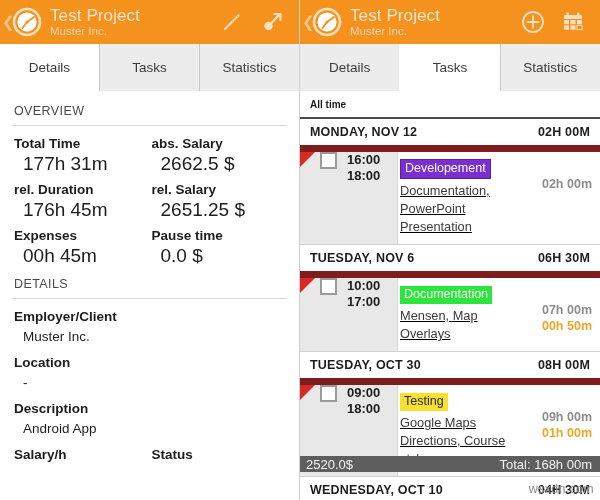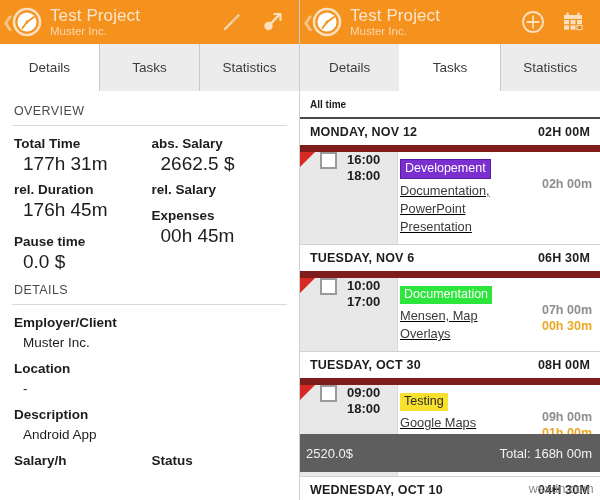--- a/index.html
+++ b/index.html
@@ -117,21 +117,21 @@
   .task-desc { font-size: 12.8px; color: #3a3a3a; line-height: 18px; }
   .task-right {
     width: 72px; flex: 0 0 72px; text-align: right;
     padding: 24px 8px 8px 0; line-height: 16px;
   }
   .dur-main { font-size: 12.5px; font-weight: bold; color: #8d8d8d; display: block; }
   .dur-pause { font-size: 12.5px; font-weight: bold; color: #E9A826; display: block; }
 
   .summary {
     position: absolute; left: 0; right: 0; bottom: 28px;
-    height: 38px; background: #5E5E5E;
+    height: 16px; background: #5E5E5E;
     display: flex; align-items: center; justify-content: space-between;
     padding: 0 8px 0 6px;
   }
   .summary-left, .summary-right { color: #f2f2f2; font-size: 13px; }
   .watermark {
     position: absolute; right: 6px; bottom: 4px;
     font-size: 12.5px; color: #8c8c8c; letter-spacing: .3px;
   }
 </style>
 </head>
@@ -187,20 +187,21 @@
 
       <div class="kv-grid">
         <div class="kv-label">Total Time</div>
         <div class="kv-label">abs. Salary</div>
         <div class="kv-value">177h 31m</div>
         <div class="kv-value">2662.5 $</div>
 
         <div class="kv-label">rel. Duration</div>
         <div class="kv-label">rel. Salary</div>
         <div class="kv-value">176h 45m</div>
+        <div class="kv-value">2651.25 $</div>
 
         <div class="kv-label">Expenses</div>
         <div class="kv-label">Pause time</div>
         <div class="kv-value">00h 45m</div>
         <div class="kv-value">0.0 $</div>
       </div>
 
       <div class="section-head">DETAILS</div>
       <div class="rule"></div>
 
@@ -305,21 +306,21 @@
             <div>10:00</div>
             <div>17:00</div>
           </div>
         </div>
         <div class="task-mid">
           <span class="tag tag-green">Documentation</span>
           <div class="task-desc">Mensen, Map Overlays</div>
         </div>
         <div class="task-right">
           <span class="dur-main">07h 00m</span>
-          <span class="dur-pause">00h 30m</span>
+          <span class="dur-pause">00h 50m</span>
         </div>
       </div>
     </div>
 
     <div class="daygroup">
       <div class="dayhead">
         <span class="day-name">TUESDAY, OCT 30</span>
         <span class="day-total">08H 00M</span>
       </div>
       <div class="task-row">

